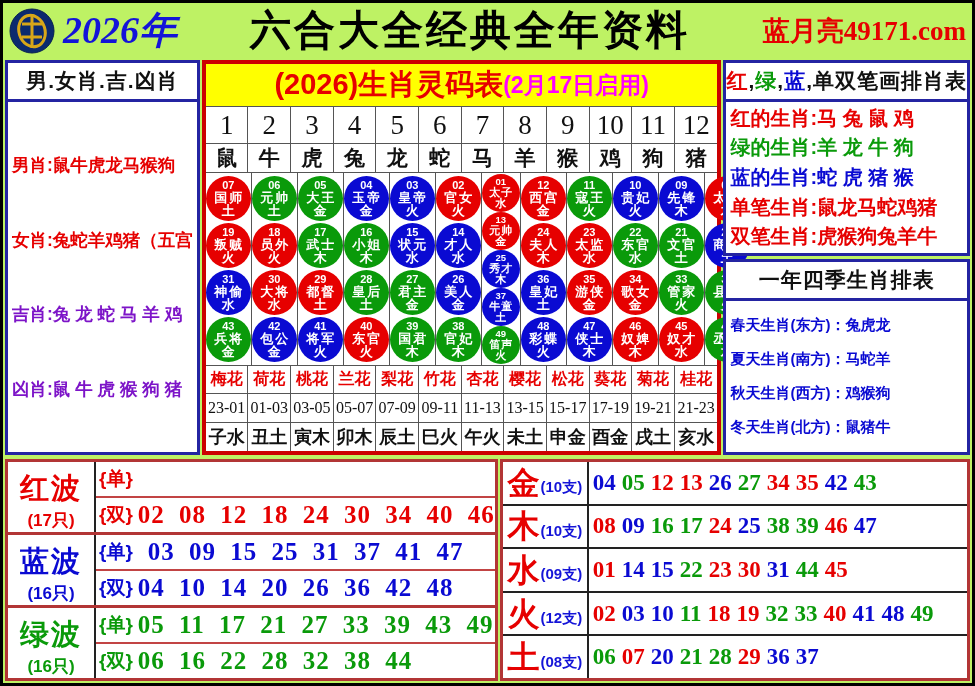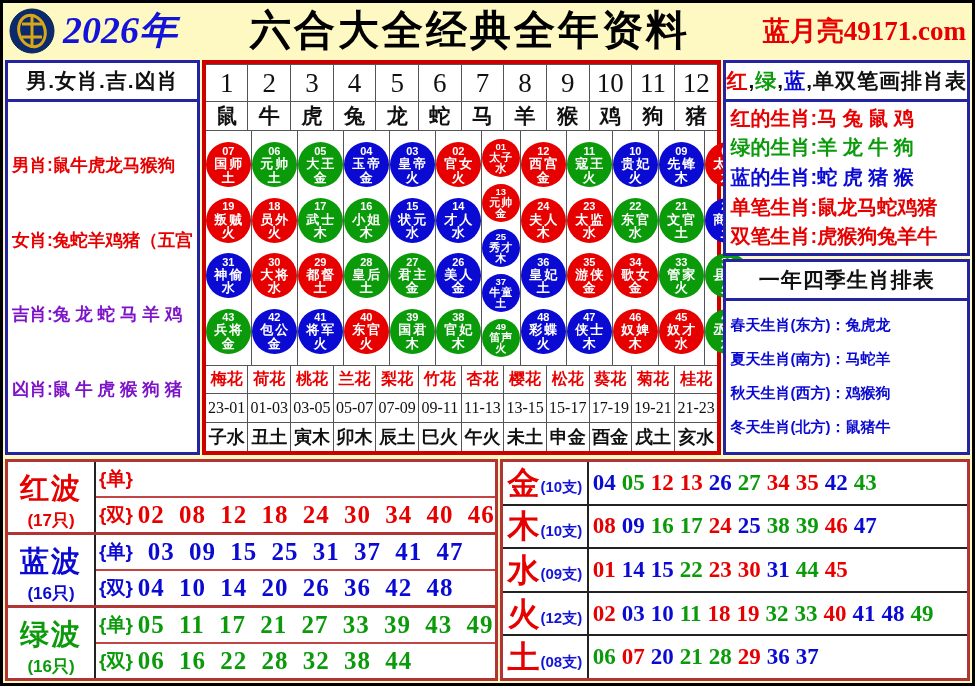--- a/index.html
+++ b/index.html
@@ -1,17 +1,17 @@
 <!DOCTYPE html>
 <html><head>
 <meta charset="utf-8">
 <title>2026</title>
 <style>
   html,body{margin:0;padding:0;background:#d9d9d9;}
-  .page{width:975px;height:686px;border:3px solid #000;box-sizing:border-box;background:#fef9c3;
+  .page{width:975px;height:686px;border:3px solid #000;box-sizing:border-box;background:#bef264;
         display:flex;flex-direction:column;font-family:"Liberation Sans",sans-serif;overflow:hidden;}
   
   .header{flex:0 0 55px;display:flex;align-items:center;gap:8px;padding:0 6px;}
   .logo{flex:0 0 46px;height:46px;}
   .year{color:#1414d8;font:bold italic 38px "Liberation Serif",serif;white-space:nowrap;}
   .main-title{flex:1;text-align:center;color:#000;font-weight:900;font-size:41px;letter-spacing:3px;white-space:nowrap;}
   .site{color:#e60000;font:bold 27px "Liberation Serif",serif;white-space:nowrap;}
   
   .main{flex:1;display:flex;gap:2px;padding:2px;min-height:0;}
   .sidebar{display:flex;flex-direction:column;gap:3px;}
@@ -111,20 +111,24 @@
             </div>
             <div class="prow">
               <span class="lab" style="color: rgb(125, 20, 200);">凶肖:</span>
               <span class="val" style="color: rgb(125, 20, 200);">鼠 牛 虎 猴 狗 猪</span>
             </div>
           </div>
       </div>
     </div>
 
     <div class="center-panel">
+      <div class="center-title">
+        <span class="ct-main">(2026)生肖灵码表</span>
+        <span class="ct-sub">(2月17日启用)</span>
+      </div>
       <div class="ct-row ct-nums" id="ct-nums">
           <div>1</div>
           <div>2</div>
           <div>3</div>
           <div>4</div>
           <div>5</div>
           <div>6</div>
           <div>7</div>
           <div>8</div>
           <div>9</div>

